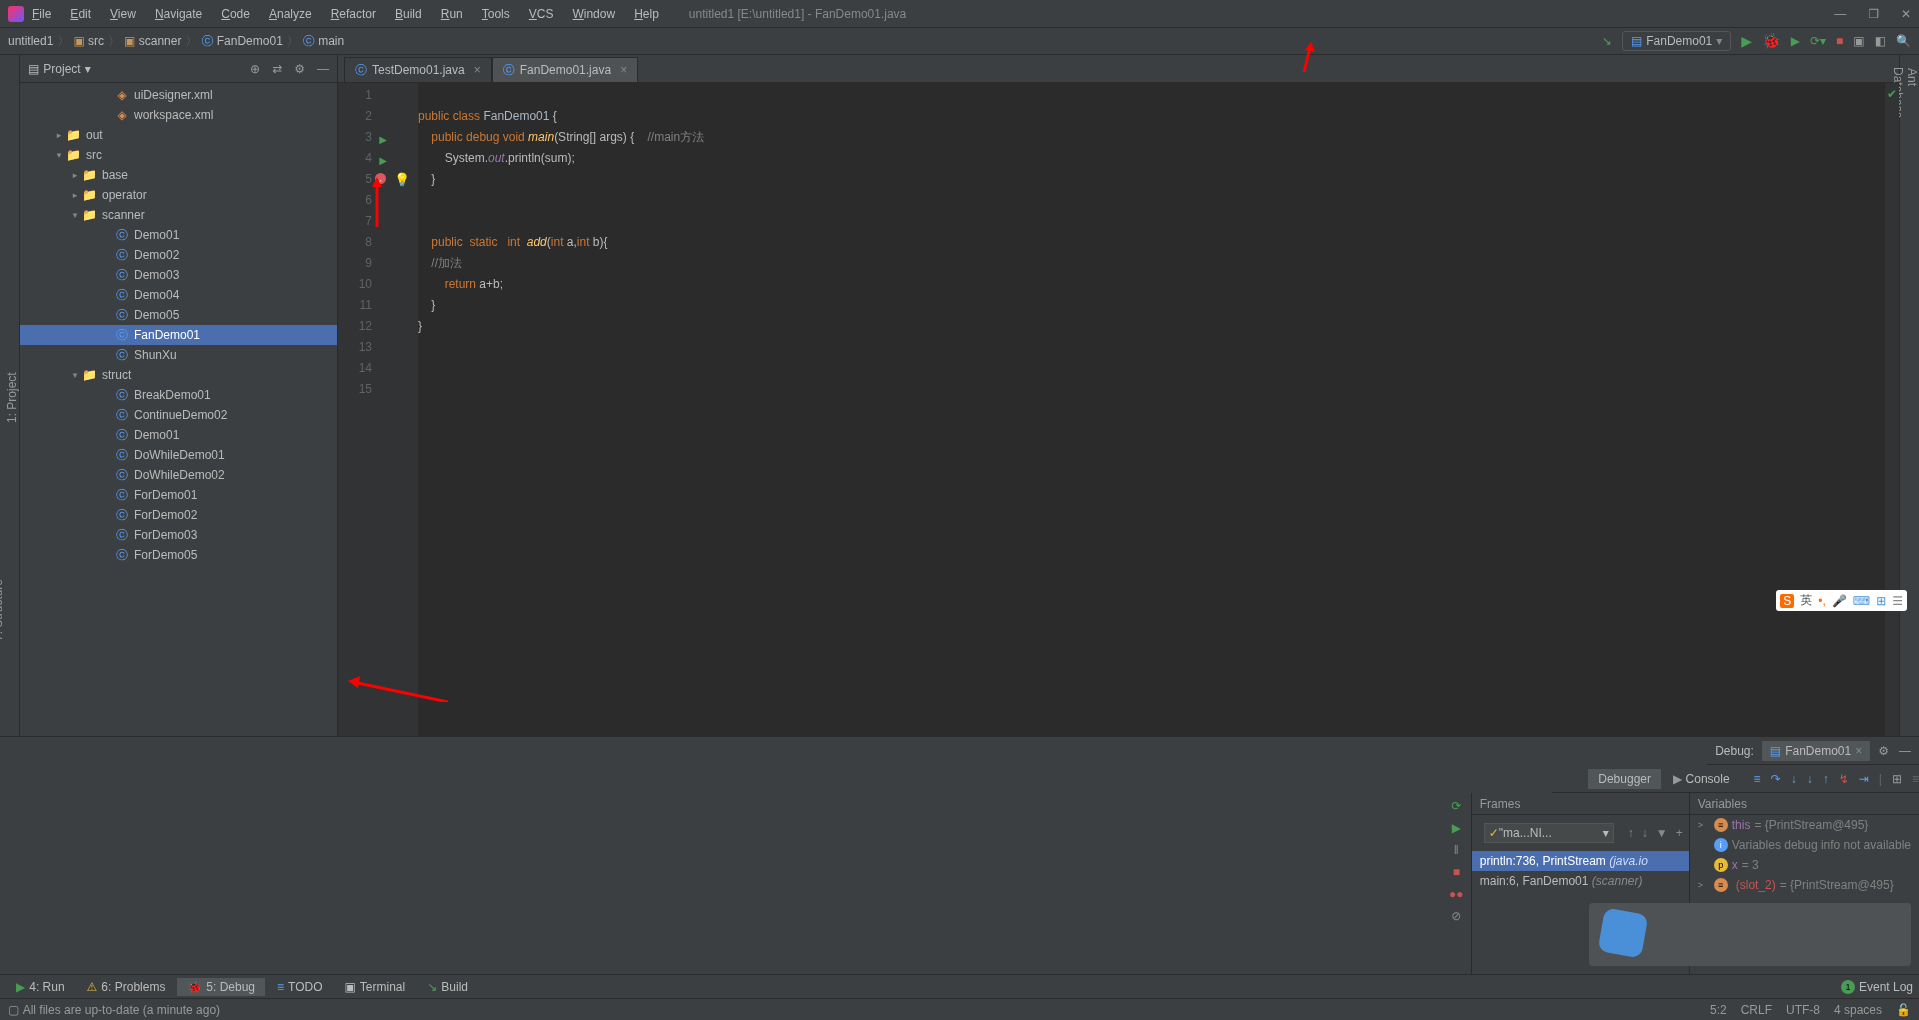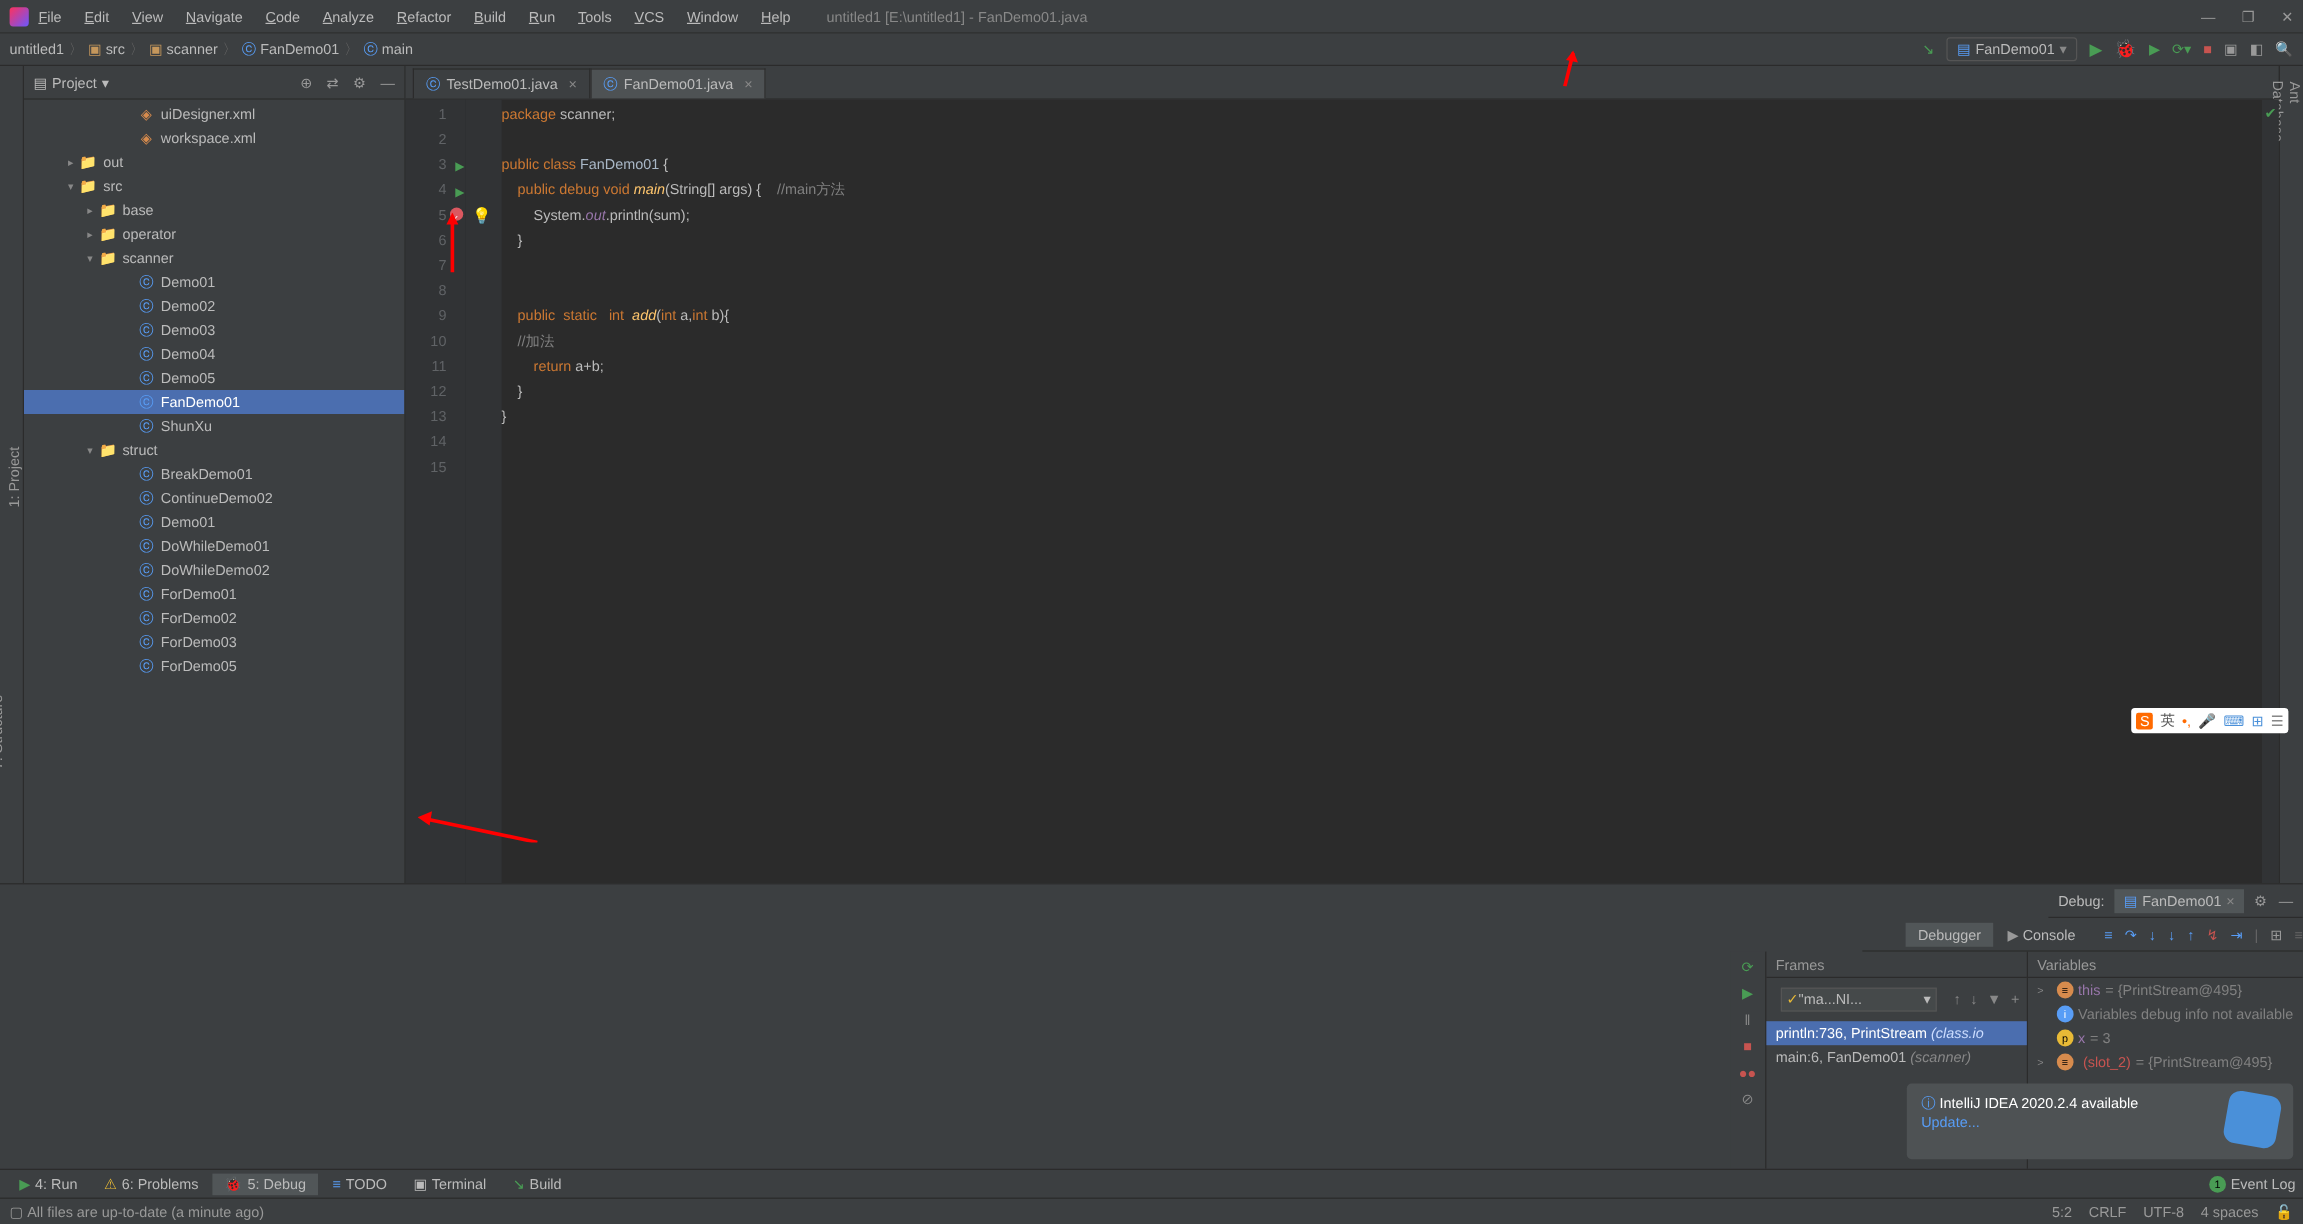--- a/index.html
+++ b/index.html
@@ -351,21 +351,20 @@
           <div class="gl"></div>
           <div class="gl"></div>
           <div class="gl"></div>
           <div class="gl"></div>
           <div class="gl"></div>
           <div class="gl"></div>
           <div class="gl"></div>
           <div class="gl"></div>
         </div>
       <div class="code" id="code-area">
-          <div class="code-line"><span class="kw">package</span> scanner;</div>
           <div class="code-line"></div>
           <div class="code-line"><span class="kw">public class</span> <span class="cls">FanDemo01</span> {</div>
           <div class="code-line">    <span class="kw">public debug</span> <span class="kw">void</span> <span class="fn">main</span>(String[] args) {    <span class="cmt">//main方法</span></div>
           <div class="code-line">        System.<span class="field">out</span>.println(sum);</div>
           <div class="code-line">    }</div>
           <div class="code-line"></div>
           <div class="code-line"></div>
           <div class="code-line">    <span class="kw">public</span>  <span class="kw">static</span>   <span class="kw">int</span>  <span class="fn">add</span>(<span class="kw">int</span> a,<span class="kw">int</span> b){</div>
           <div class="code-line">    <span class="cmt">//加法</span></div>
           <div class="code-line">        <span class="kw">return</span> a+b;</div>
@@ -433,21 +432,21 @@
           <span style="color:#e8ba36">✓ </span>
             <span>"ma...NI...</span>
             <span style="margin-left:auto">▾</span>
         </div>
         <span style="color:#888">↑</span>
         <span style="color:#888">↓</span>
         <span style="color:#888">▼</span>
         <span style="color:#888">+</span>
       </div>
       <div id="frames-list">
-          <div class="frame-item sel">println:736, PrintStream <span class="dim">(class.io</span></div>
+          <div class="frame-item sel">println:736, PrintStream <span class="dim">(java.io</span></div>
           <div class="frame-item">main:6, FanDemo01 <span class="dim">(scanner)</span></div>
         </div>
     </div>
     <div class="vars-panel">
       <div class="hdr">Variables</div>
       <div id="vars-list">
           <div class="var-line">
             <span class="arr">&gt;</span>
             <span class="vicon obj">≡</span> 
             <span class="vk">this</span>
@@ -466,24 +465,20 @@
           </div>
           <div class="var-line">
             <span class="arr">&gt;</span>
             <span class="vicon obj">≡</span> 
             <span class="vk"><monitor></monitor></span>
             <span style="color:#c75450"> (slot_2)</span>
             <span class="vv"> = {PrintStream@495}</span>
           </div>
         </div>
       <div class="notification">
-        <div class="msg">
-          <div class="t"><span style="color:#589df6">ⓘ </span><span>IntelliJ IDEA 2020.2.4 available</span></div>
-          <div class="link">Update...</div>
-        </div>
         <div class="logo2"></div>
       </div>
     </div>
   </div>
 </div>
 
 <div class="bottom-tabs">
   <div class="btab">
       <span style="color:#499c54">▶</span> 
       <span>4: Run</span>

